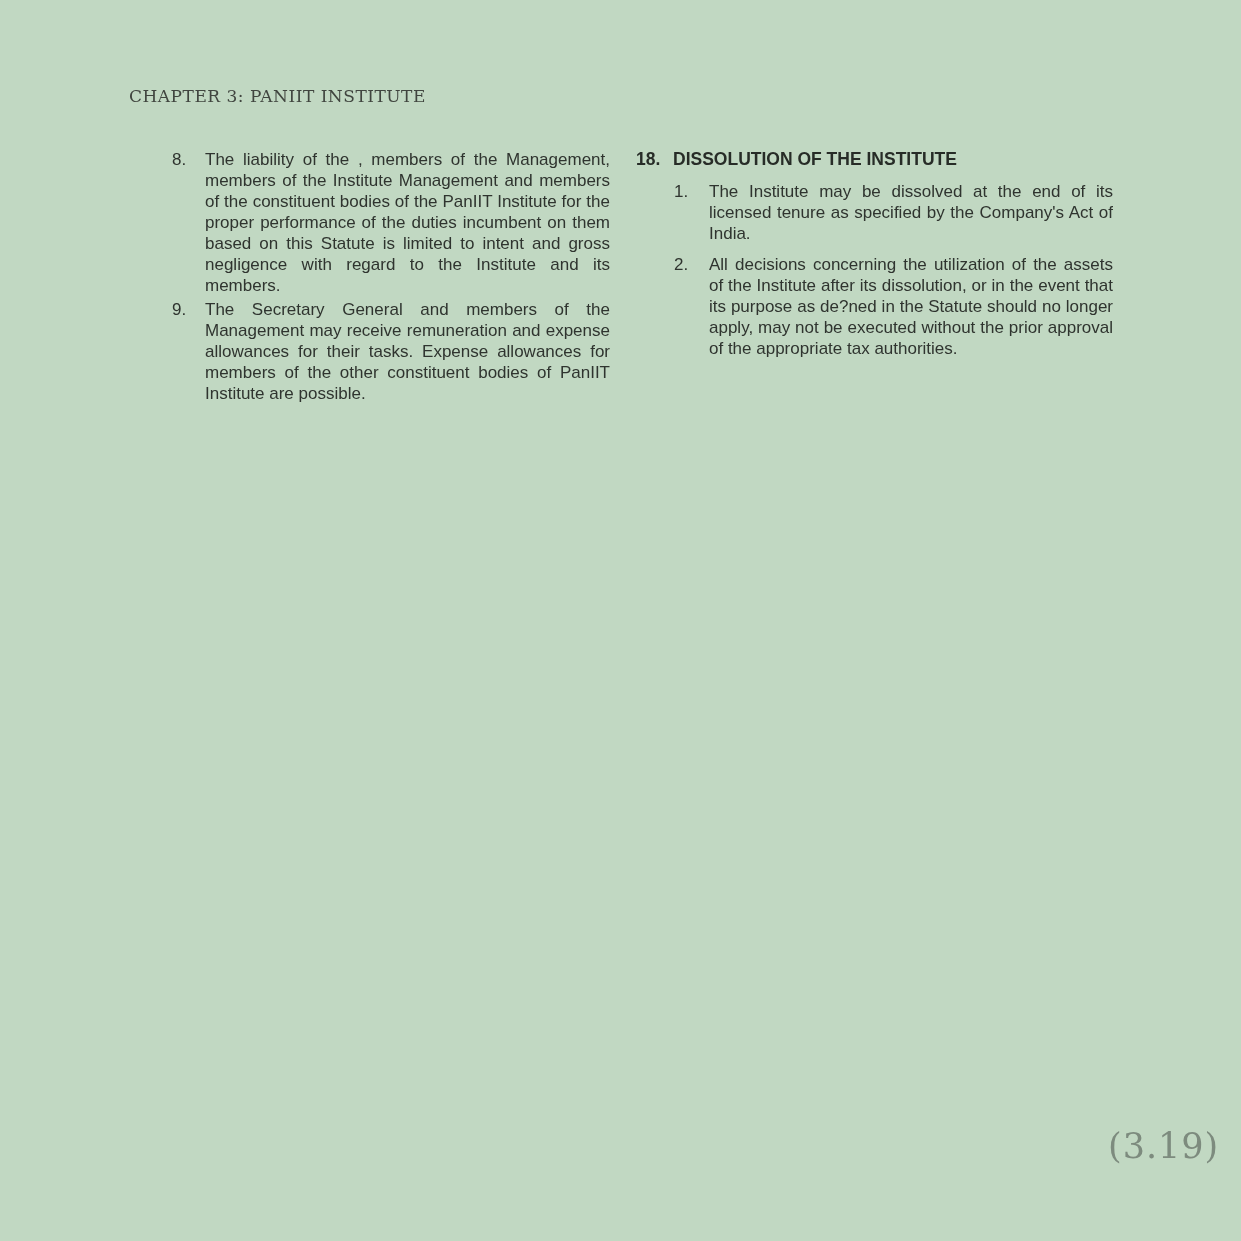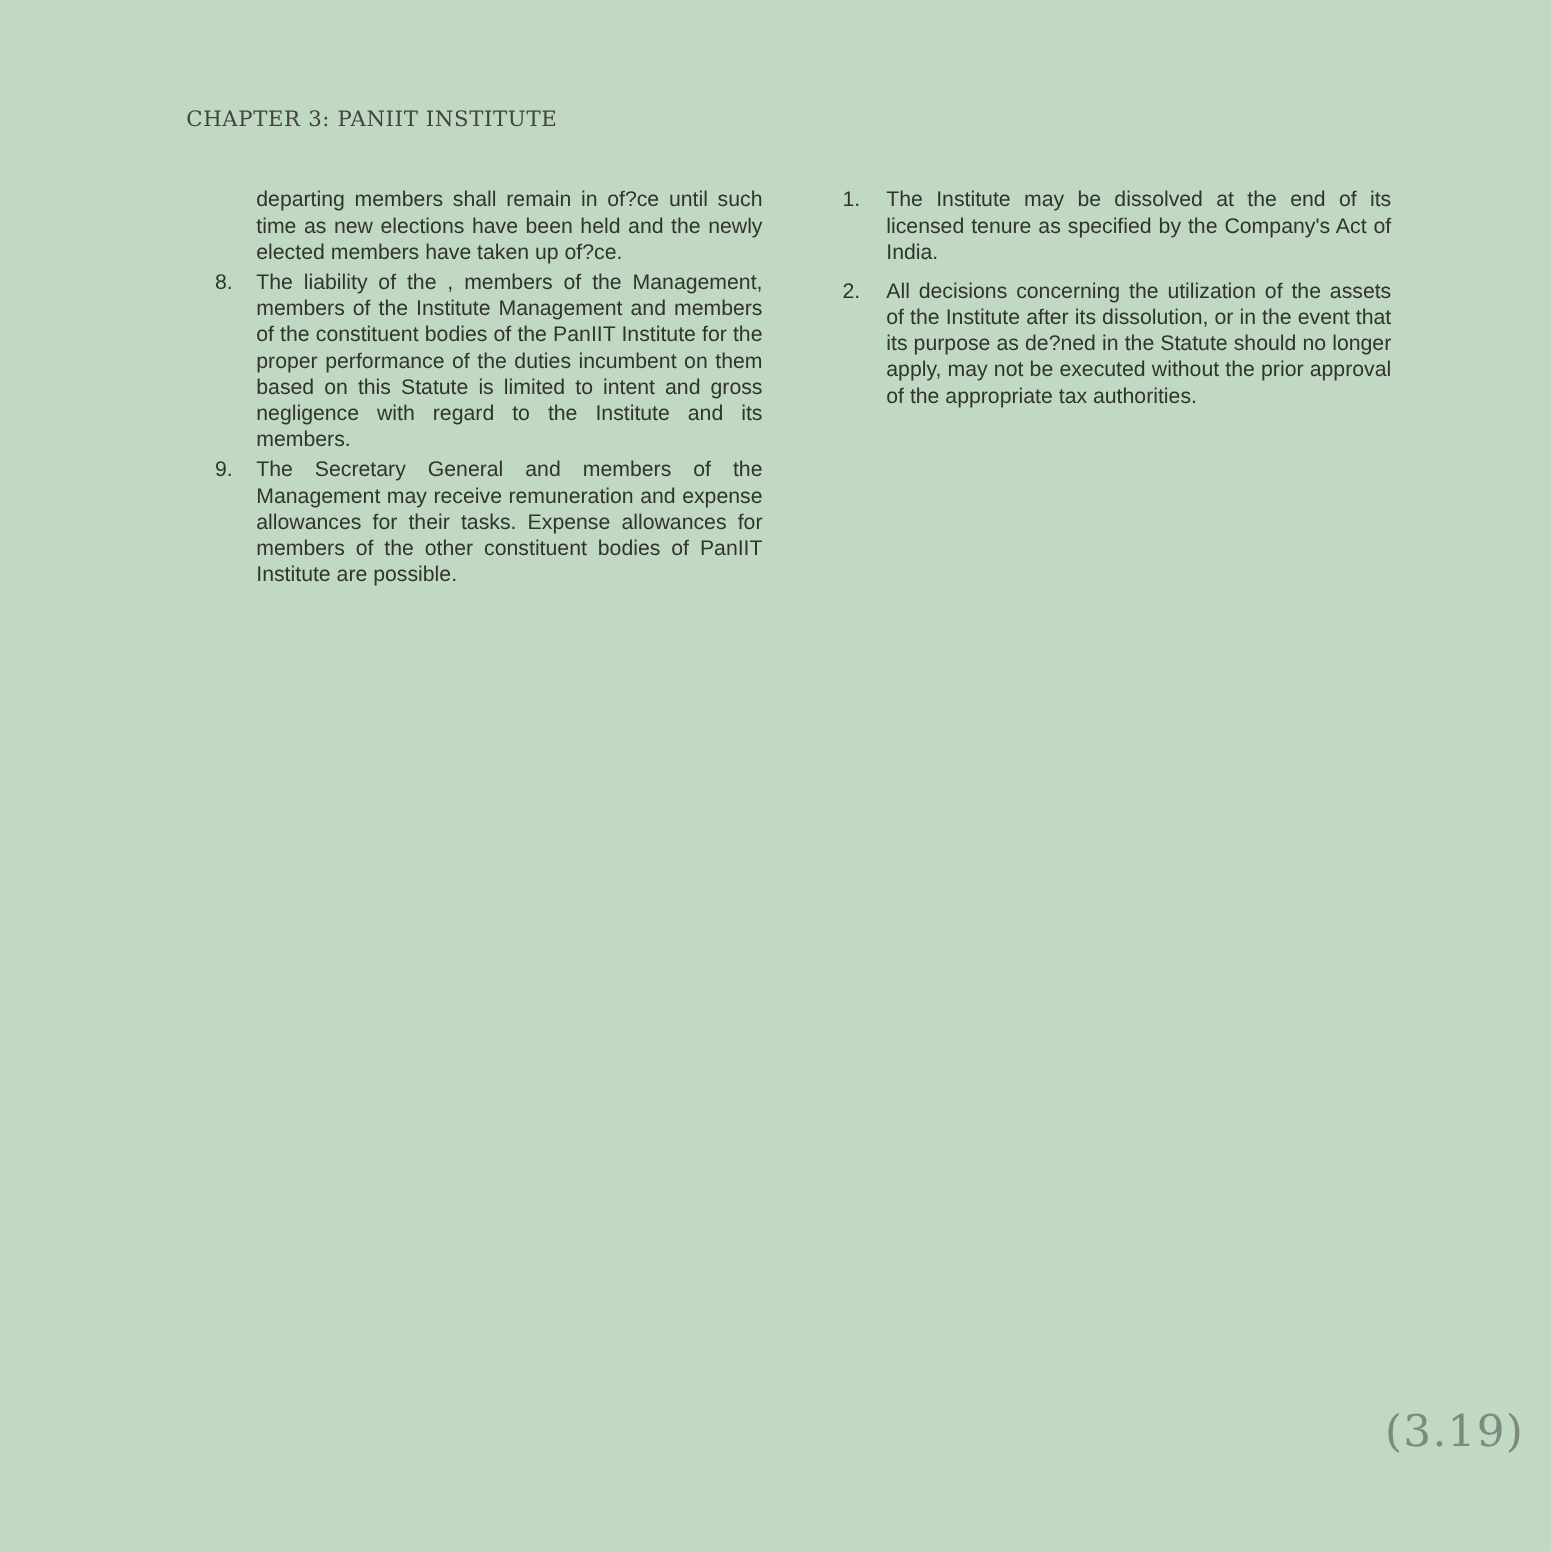--- a/index.html
+++ b/index.html
@@ -14,21 +14,20 @@
   }
   .chapter-header {
     position: absolute;
     left: 129px;
     top: 86px;
     font-family: "DejaVu Serif", serif;
     font-size: 17px;
     line-height: 20px;
     letter-spacing: 0.5px;
     color: #40453f;
-    margin-left: 20px;
   }
   .col {
     position: absolute;
     top: 149px;
   }
   .col-left  { left: 172px; width: 438px; }
   .col-right { left: 636px; width: 477px; }
 
   .para {
     margin: 0;
@@ -96,36 +95,39 @@
 </style>
 </head>
 <body>
 
 <div class="page">
 
   <div class="chapter-header">CHAPTER 3: PANIIT INSTITUTE</div>
 
   <div class="col col-left">
 
-    <p class="para hang">departing members shall remain in of?ce until such time as new elections have been held and the newly elected members have taken up of?ce.</p>
 
     <div class="list-item">
       <span class="num">8.</span>
       <p class="para">The liability of the , members of the Management, members of the Institute Management and members of the constituent bodies of the PanIIT Institute for the proper performance of the duties incumbent on them based on this Statute is limited to intent and gross negligence with regard to the Institute and its members.</p>
     </div>
 
     <div class="list-item">
       <span class="num">9.</span>
       <p class="para">The Secretary General and members of the Management may receive remuneration and expense allowances for their tasks. Expense allowances for members of the other constituent bodies of PanIIT Institute are possible.</p>
     </div>
 
   </div>
 
   <div class="col col-right">
 
+    <div class="section-heading">
+      <span class="sec-num">18.</span>
+      <span class="sec-title">DISSOLUTION OF THE INSTITUTE</span>
+    </div>
 
     <div class="sublist-item">
       <span class="num">1.</span>
       <p class="para">The Institute may be dissolved at the end of its licensed tenure as specified by the Company's Act of India.</p>
     </div>
 
     <div class="sublist-item">
       <span class="num">2.</span>
       <p class="para">All decisions concerning the utilization of the assets of the Institute after its dissolution, or in the event that its purpose as de?ned in the Statute should no longer apply, may not be executed without the prior approval of the appropriate tax authorities.</p>
     </div>

